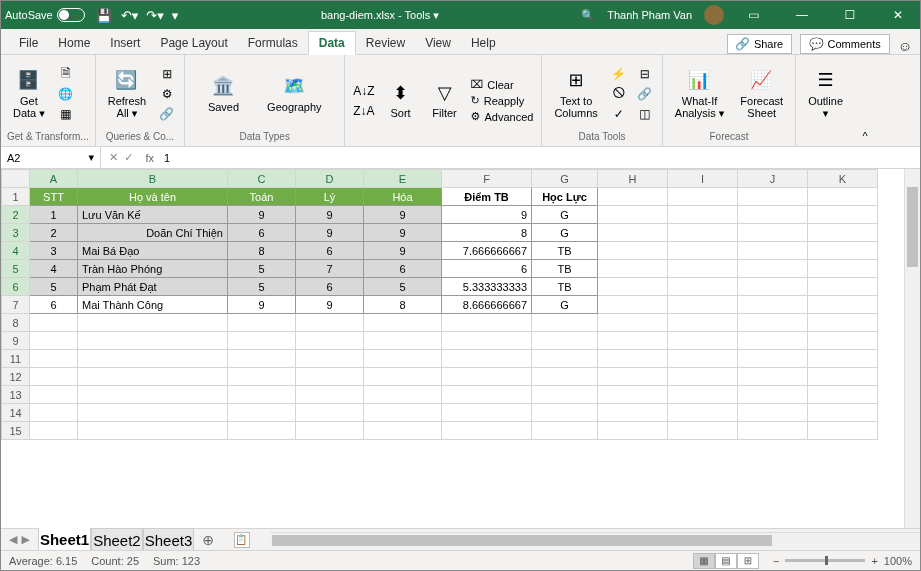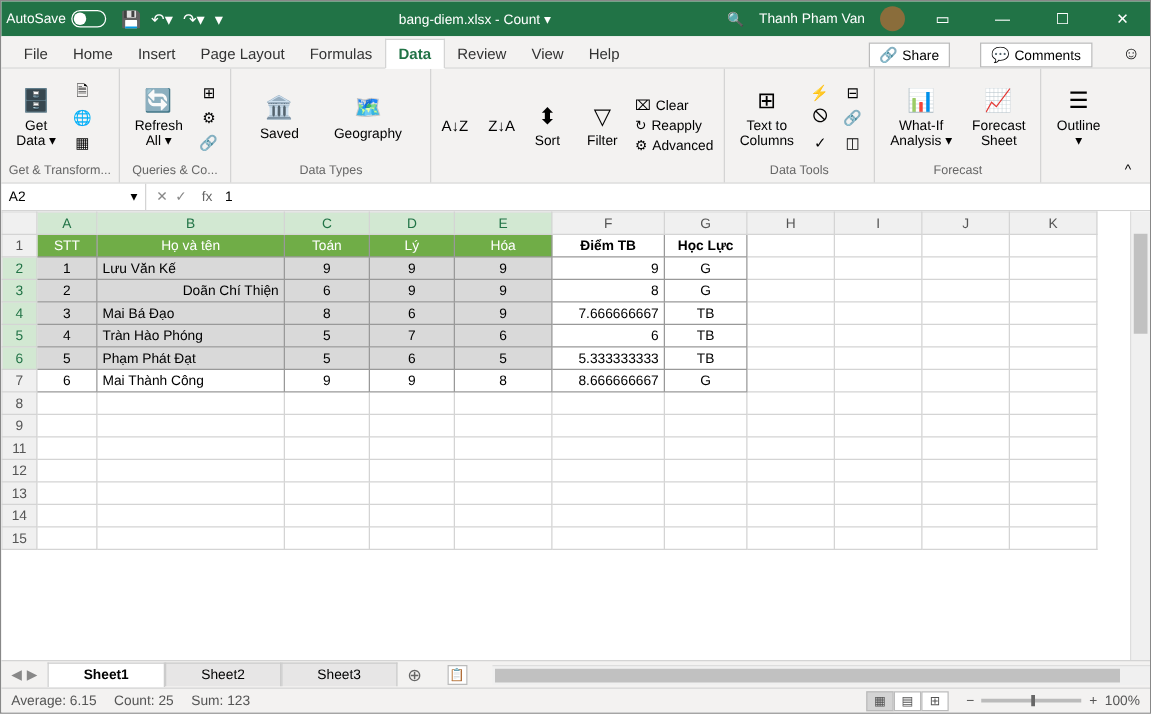--- a/index.html
+++ b/index.html
@@ -10,34 +10,34 @@
 .toggle::after{content:"";width:10px;height:10px;background:#fff;border-radius:50%;position:absolute;left:1px;top:1px}
 .qat{display:flex;gap:8px;margin-left:6px;align-items:center}
 .qat span{font-size:13px;cursor:pointer}
 .title-center{flex:1;text-align:center;font-size:11px}
 .title-right{display:flex;gap:12px;align-items:center}
 .avatar{width:20px;height:20px;border-radius:50%;background:#8a6d3b}
 .winbtn{width:36px;height:28px;display:flex;align-items:center;justify-content:center;font-size:12px;cursor:pointer}
 .tabs{height:26px;background:#f3f2f1;display:flex;align-items:end;padding:0 8px;border-bottom:1px solid #d4d4d4}
 .tab{padding:4px 10px;font-size:12px;color:#333;cursor:pointer}
 .tab.active{background:#fff;border:1px solid #d4d4d4;border-bottom:1px solid #fff;position:relative;top:1px;color:#217346;font-weight:600}
-.tabright{margin-left:auto;display:flex;gap:24px;align-items:flex-start}
+.tabright{margin-left:auto;display:flex;gap:8px;align-items:flex-end}
 .sharebtn{border:1px solid #bbb;padding:2px 8px;font-size:12px;background:#fff;cursor:pointer}
 .ribbon{height:92px;background:#f3f2f1;display:flex;border-bottom:1px solid #d4d4d4}
 .group{border-right:1px solid #d4d4d4;padding:2px 6px;display:flex;flex-direction:column;justify-content:space-between}
 .group-body{flex:1;display:flex;align-items:center;gap:4px}
 .group-label{text-align:center;font-size:10px;color:#666;padding-bottom:2px;white-space:nowrap}
 .bigbtn{display:flex;flex-direction:column;align-items:center;justify-content:center;padding:2px 6px;cursor:pointer;text-align:center;font-size:11px;line-height:1.1}
 .bigbtn .ic{width:28px;height:24px;margin-bottom:2px;display:flex;align-items:center;justify-content:center;font-size:18px}
 .smicons{display:flex;flex-direction:column;gap:2px;padding:2px}
 .smicons span{width:18px;height:18px;display:flex;align-items:center;justify-content:center;cursor:pointer;font-size:12px}
 .smrow{display:flex;align-items:center;gap:4px;font-size:11px;cursor:pointer;padding:1px 2px}
 .collapse{width:20px;display:flex;align-items:end;justify-content:center;padding-bottom:4px;cursor:pointer}
 .formula{height:22px;border-bottom:1px solid #d4d4d4;display:flex;align-items:center;background:#fff}
-.namebox{width:116px;border-right:1px solid #d4d4d4;padding:4px 6px;font-size:11px;height:100%;display:flex;align-items:center;justify-content:space-between}
+.namebox{width:100px;border-right:1px solid #d4d4d4;padding:4px 6px;font-size:11px;height:100%;display:flex;align-items:center;justify-content:space-between}
 .fbtns{display:flex;gap:6px;padding:0 8px;color:#888}
 .fbtns span{cursor:pointer}
 .fx{color:#666;padding:0 4px}
 .finput{flex:1;padding:0 6px;font-size:11px}
 .grid-wrap{flex:1;overflow:hidden;position:relative;background:#fff}
 table.grid{border-collapse:collapse;table-layout:fixed}
 .grid th,.grid td{border:1px solid #d4d4d4;height:18px;font-size:11px;padding:0 4px;text-align:center;background:#fff}
 .grid .colh{background:#f0f0f0;color:#555;font-weight:normal;width:80px;height:18px}
 .grid .rowh{background:#f0f0f0;color:#555;font-weight:normal;width:28px;text-align:center}
 .grid .corner{background:#f0f0f0;width:28px}
@@ -46,21 +46,21 @@
 .sel{background:#d9d9d9!important;border:1px solid #999!important}
 .sel.left{text-align:left}
 .dcell{border:1px solid #999!important}
 .dcell.r{text-align:right}
 .colh.selh,.rowh.selh{background:#d2e8d2!important;color:#217346}
 .scrollv{position:absolute;right:0;top:0;bottom:0;width:16px;background:#f0f0f0;border-left:1px solid #ddd}
 .scrollv .thumb{position:absolute;left:2px;right:2px;top:18px;height:80px;background:#c1c1c1}
 .scrollh{height:16px;background:#f0f0f0;border-top:1px solid #ddd;display:flex;position:relative}
 .sheets{height:22px;display:flex;align-items:center;background:#f3f2f1;border-top:1px solid #d4d4d4;padding-left:8px;gap:0}
 .shnav{display:flex;gap:4px;margin-right:8px;color:#888}
-.sheet{padding:3px 28px;border:1px solid #ccc;background:#e7e6e6;cursor:pointer;font-size:11px;border-bottom:none}
+.sheet{padding:3px 1px;border:1px solid #ccc;background:#e7e6e6;cursor:pointer;font-size:15px;border-bottom:none}
 .sheet.active{background:#fff;border-bottom:1px solid #fff;font-weight:600}
 .addsheet{padding:0 8px;font-size:14px;color:#666;cursor:pointer}
 .pasteopt{margin-left:12px;width:16px;height:16px;border:1px solid #bbb;background:#fff;cursor:pointer;display:flex;align-items:center;justify-content:center;font-size:10px}
 .scrollh .track{flex:1;position:relative;margin:2px}
 .scrollh .thumb{position:absolute;left:0;width:500px;top:0;bottom:0;background:#c1c1c1}
 .status{height:20px;background:#f3f2f1;border-top:1px solid #d4d4d4;display:flex;align-items:center;font-size:11px;padding:0 8px;color:#555;gap:14px}
 .status .spacer{flex:1}
 .viewbtns{display:flex;gap:0}
 .viewbtns span{width:22px;height:16px;border:1px solid #bbb;display:flex;align-items:center;justify-content:center;cursor:pointer;font-size:10px;background:#fff}
 .viewbtns span.active{background:#d4d4d4}
@@ -77,21 +77,21 @@
     <span class="toggle"></span>
   </div>
   <div class="qat">
     <span>💾</span>
     <span>↶▾</span>
     <span>↷▾</span>
     <span>▾</span>
   </div>
   <div class="title-center">
     <span>bang-diem.xlsx</span>
-    <span>- Count ▾</span>
+    <span>- Tools ▾</span>
   </div>
   <div class="title-right">
     <span>🔍</span>
     <span>Thanh Pham Van</span>
     <span class="avatar"></span>
     <span class="winbtn">▭</span>
     <span class="winbtn">—</span>
     <span class="winbtn">☐</span>
     <span class="winbtn">✕</span>
   </div>
@@ -153,21 +153,21 @@
         </div>
       <div class="bigbtn">
           <span class="ic">🗺️</span>
           <span>Geography</span>
         </div>
     </div>
     <div class="group-label">Data Types</div>
   </div>
   <div class="group">
     <div class="group-body">
-      <div style="display:flex;flex-direction:row;gap:16px;padding:2px">
+      <div style="display:flex;flex-direction:column;gap:6px;padding:2px">
         <span style="font-size:12px">A↓Z</span>
         <span style="font-size:12px">Z↓A</span>
       </div>
       <div class="bigbtn">
           <span class="ic">⬍</span>
           <span>Sort</span>
         </div>
       <div class="bigbtn">
           <span class="ic">▽</span>
           <span>Filter</span>

